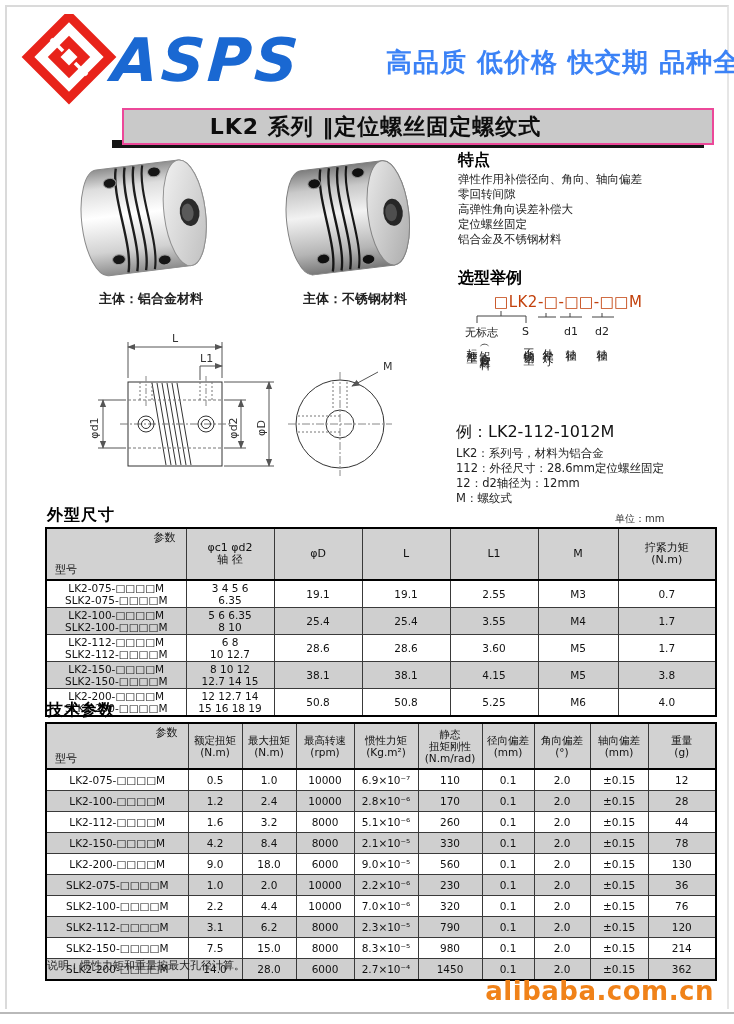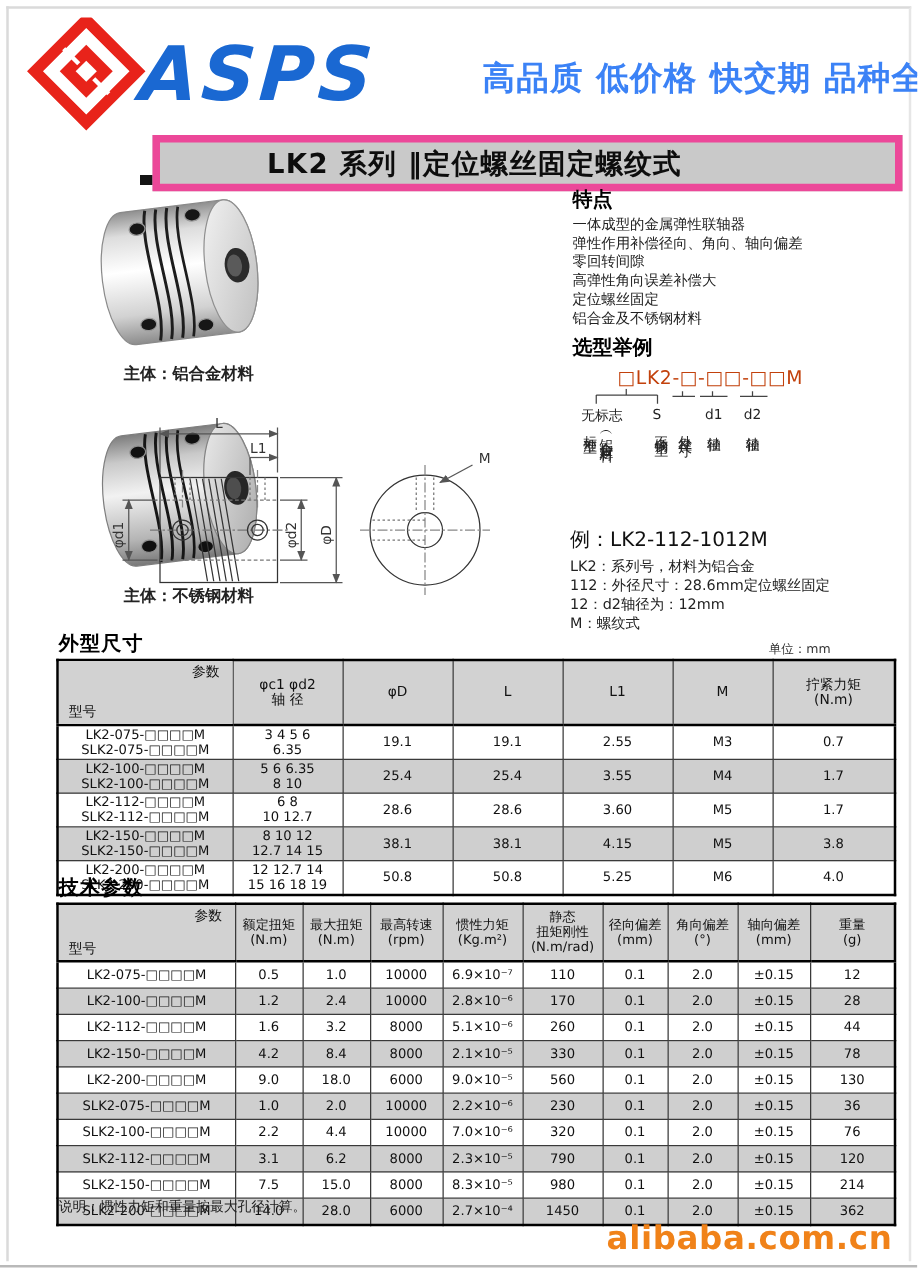--- a/index.html
+++ b/index.html
@@ -11,26 +11,26 @@
   
   .logo-wrap{position:absolute;left:18px;top:12px;width:340px;height:95px;display:flex;align-items:center;}
   .brand-text{font-size:60px;font-weight:bold;font-style:italic;color:#1a68d2;letter-spacing:3px;
               margin-left:-6px;transform:skewX(-4deg);line-height:1;}
   .slogan{position:absolute;left:386px;top:45px;width:360px;font-size:26px;font-weight:bold;
           color:#3b82f6;letter-spacing:1px;white-space:nowrap;}
 
   
   .title-shadow{position:absolute;left:112px;top:140px;width:592px;height:8px;background:#141414;}
   .title-bar{position:absolute;left:122px;top:108px;width:588px;height:33px;background:#c9c9c9;
-             border:6px solid #ec4899;display:flex;align-items:center;}
+             border:2px solid #ec4899;display:flex;align-items:center;}
   .title-bar span{display:block;width:100%;text-align:center;padding-right:85px;
                   font-size:22px;font-weight:bold;color:#0d0d0d;letter-spacing:1px;}
 
   
-  .products{position:absolute;left:58px;top:148px;width:392px;display:flex;gap:18px;flex-direction:column;}
+  .products{position:absolute;left:58px;top:148px;width:392px;display:flex;gap:18px;}
   .figure{width:186px;display:flex;flex-direction:column;align-items:center;}
   .caption{margin-top:4px;font-size:13px;font-weight:600;color:#222;}
 
   
   .h-small{position:absolute;font-size:16px;font-weight:bold;color:#000;}
   .features-list{position:absolute;left:458px;top:172px;margin:0;padding:0;list-style:none;
                  font-size:11.5px;line-height:15px;color:#222;width:270px;}
   .sel-code{position:absolute;left:494px;top:293px;font-size:15px;color:#c2410c;letter-spacing:0.5px;}
   .sel-lines{position:absolute;left:450px;top:311px;}
   .sel-labels{position:absolute;left:450px;top:325px;width:284px;height:125px;}
@@ -160,21 +160,20 @@
           <ellipse cx="50" cy="109" rx="6.5" ry="5" fill="#101010" stroke="#8f8f8f"></ellipse>
           <ellipse cx="96" cy="115" rx="6.5" ry="5" fill="#101010" stroke="#8f8f8f"></ellipse>
         </g>
       </svg>
       <div class="caption">主体：不锈钢材料</div>
     </div>
   </div>
 
   <div class="h-small" style="left:458px;top:150px;">特点</div>
   <ul class="features-list">
-      <li>一体成型的金属弹性联轴器</li>
       <li>弹性作用补偿径向、角向、轴向偏差</li>
       <li>零回转间隙</li>
       <li>高弹性角向误差补偿大</li>
       <li>定位螺丝固定</li>
       <li>铝合金及不锈钢材料</li>
     </ul>
 
   <div class="h-small" style="left:458px;top:268px;">选型举例</div>
   <div class="sel-code">□LK2-□-□□-□□M</div>
   <svg class="sel-lines" width="284" height="14">

